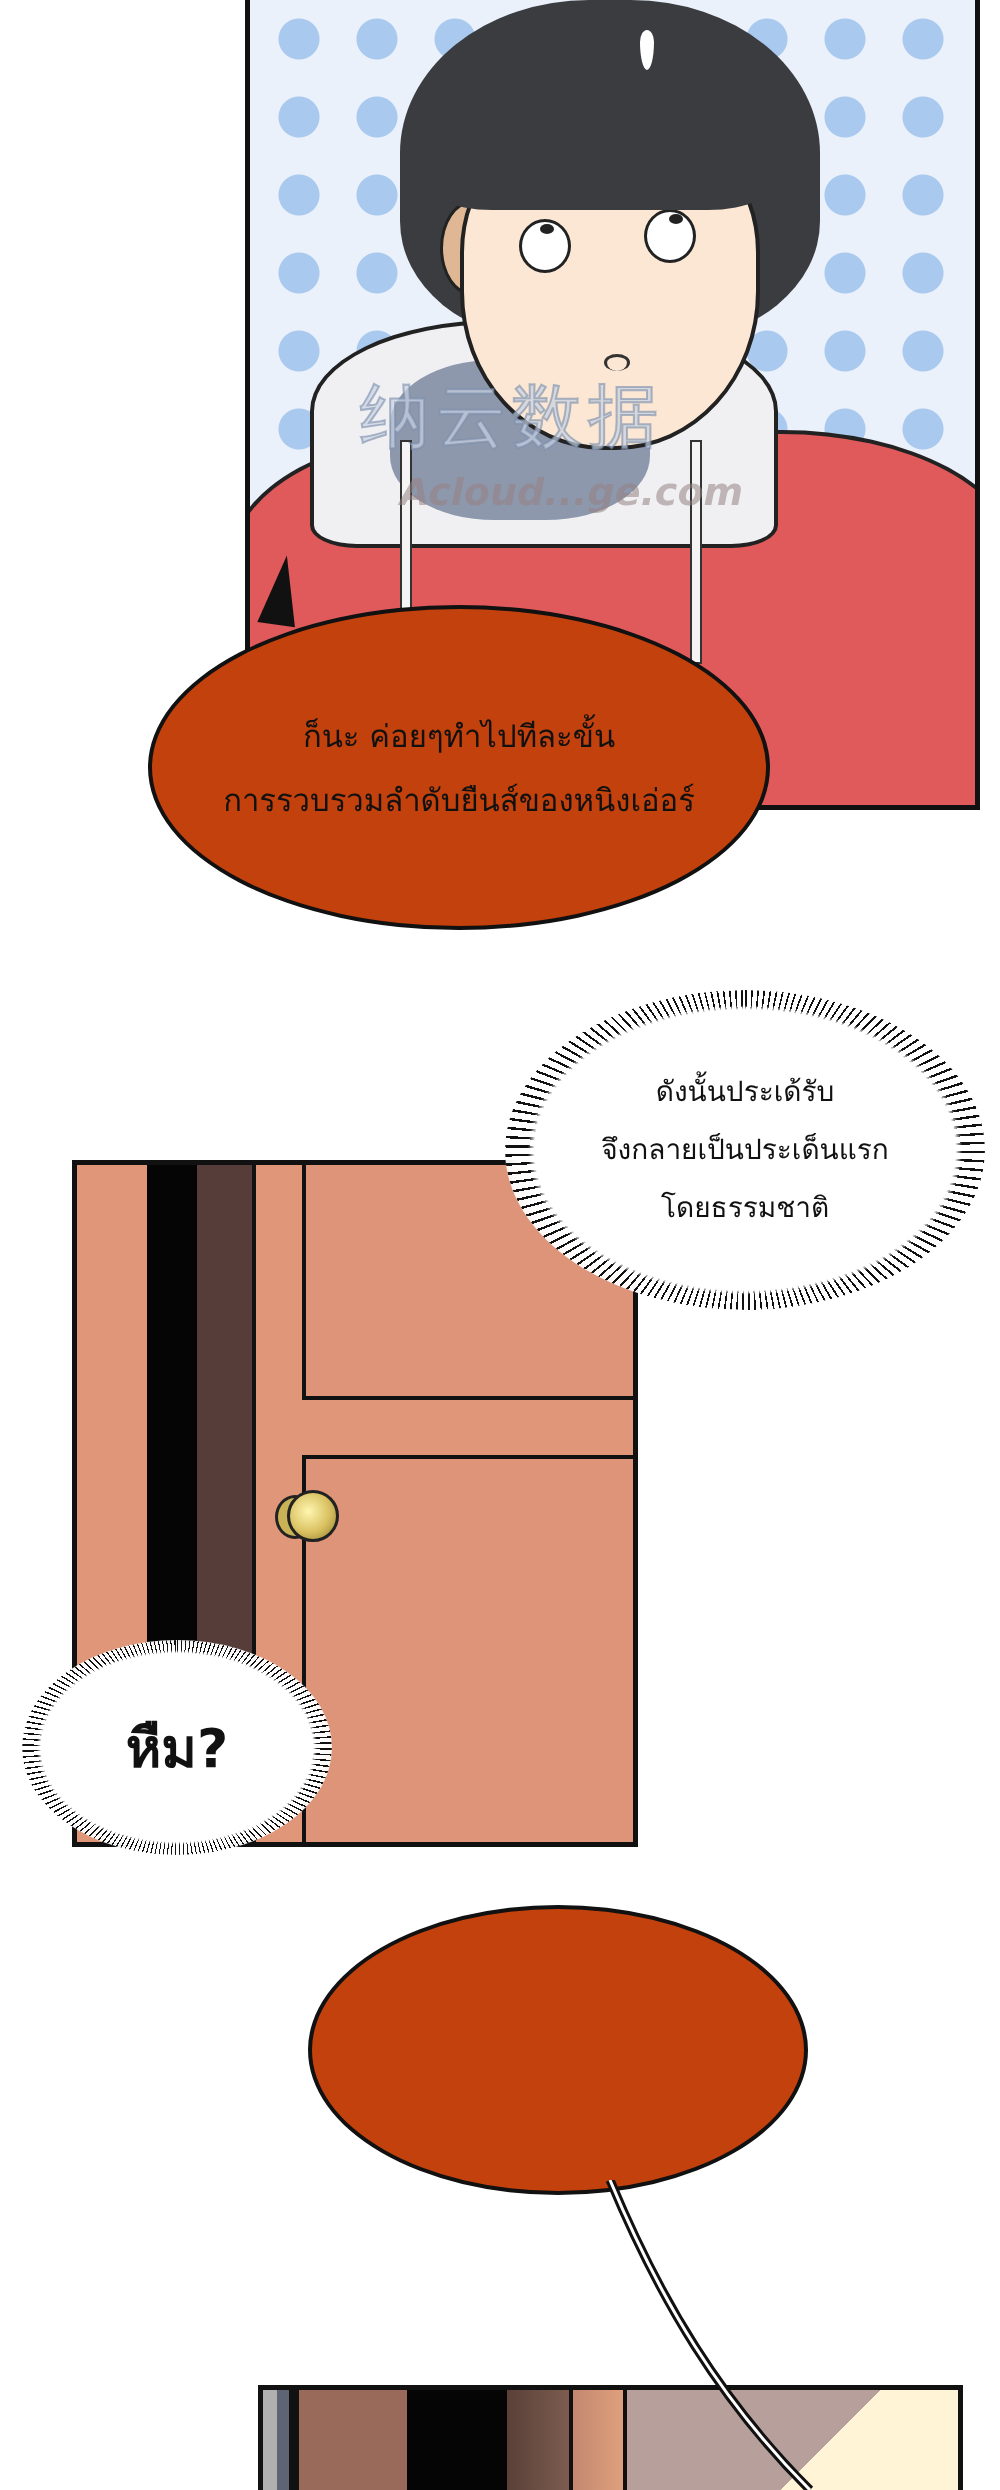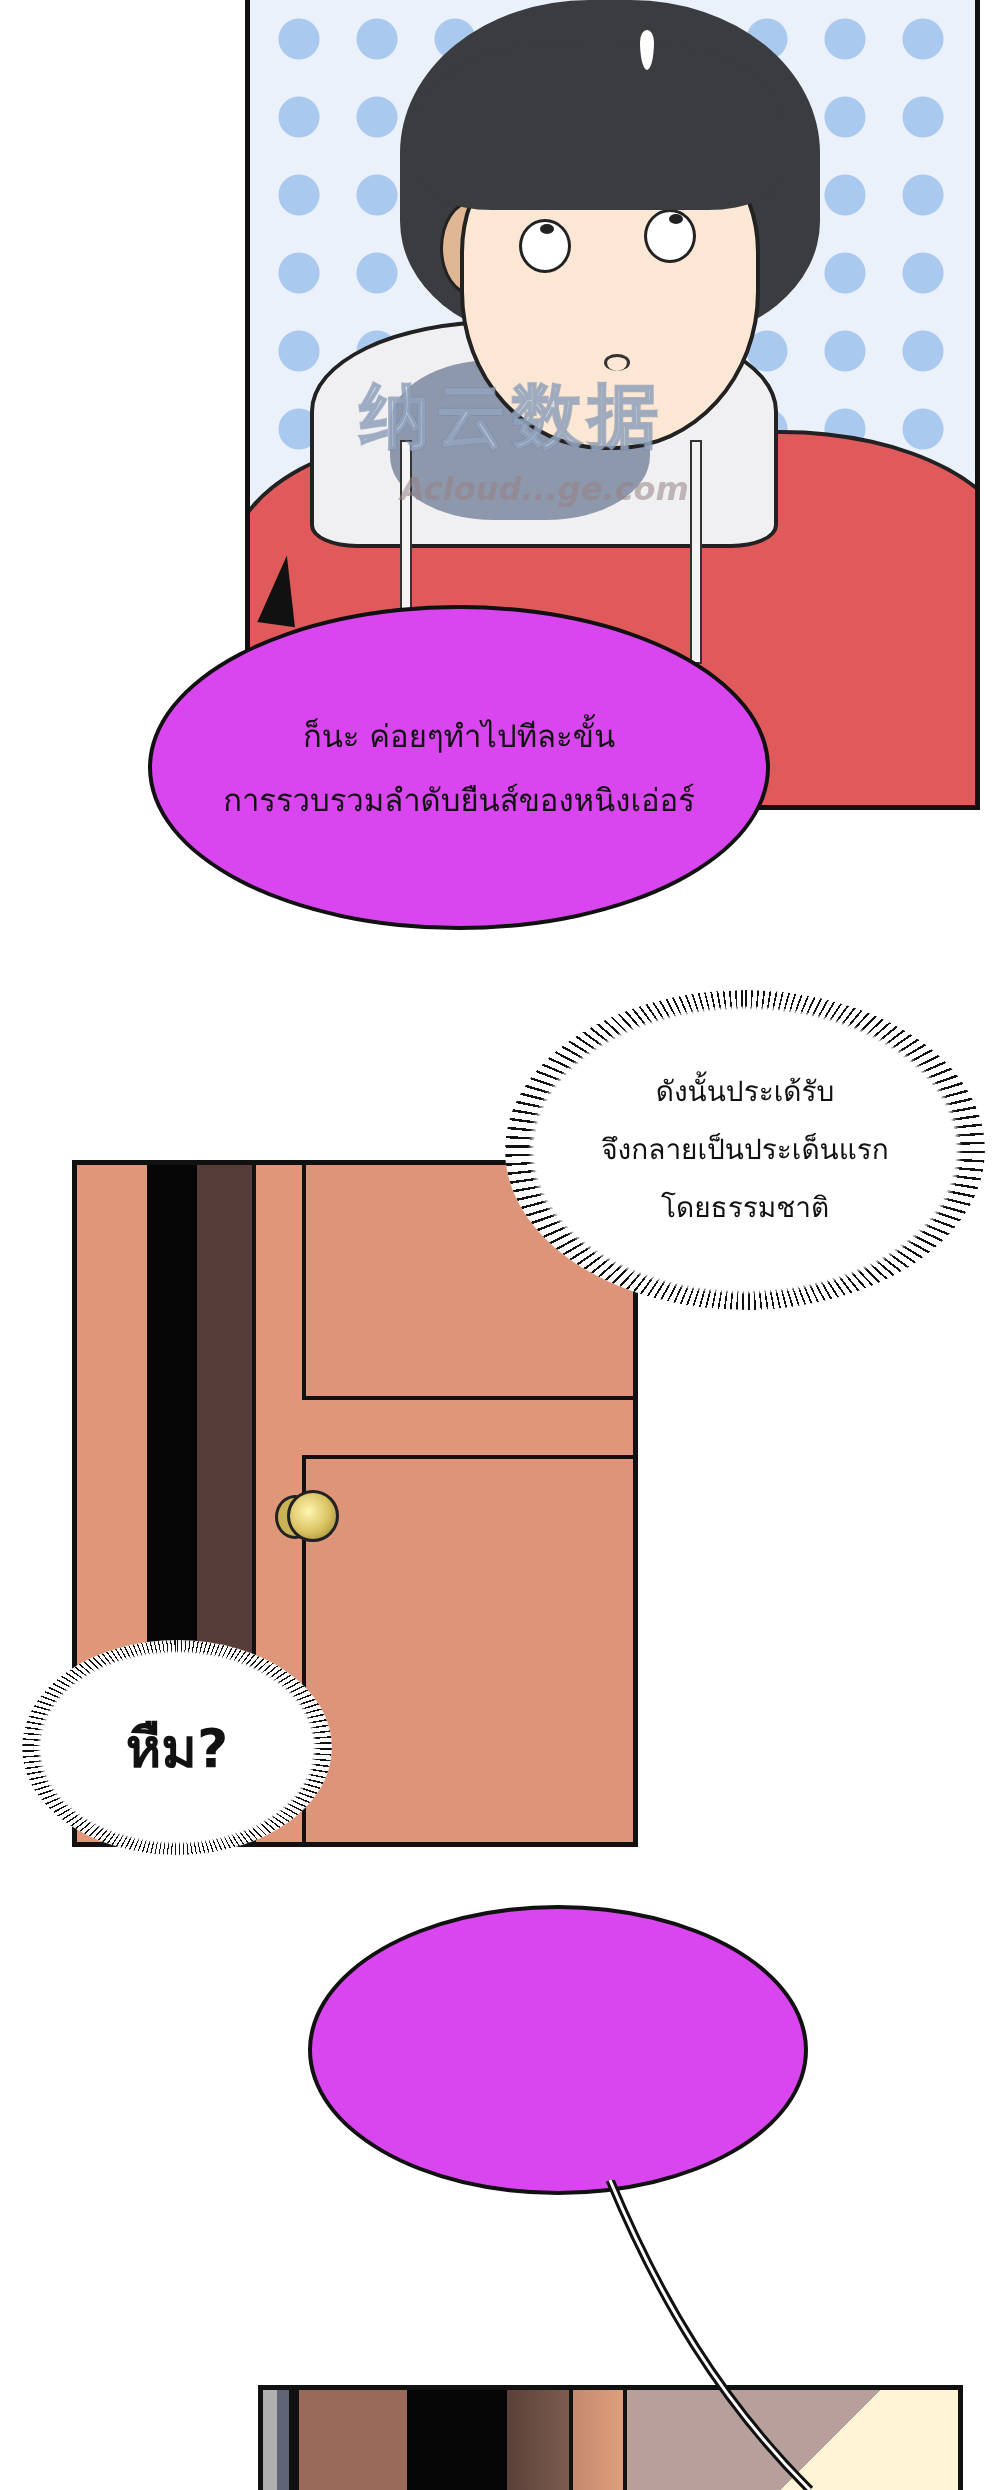--- a/index.html
+++ b/index.html
@@ -15,24 +15,24 @@
   .face{position:absolute;left:210px;top:120px;width:300px;height:330px;background:#fbe7d3;border:4px solid #222;border-radius:40% 40% 48% 48%;box-sizing:border-box;}
   .bang{position:absolute;left:170px;top:40px;width:360px;height:170px;background:#3b3c40;border-radius:45% 45% 20% 20%;}
   .eye{position:absolute;width:52px;height:54px;background:#fff;border:3px solid #222;border-radius:50%;box-sizing:border-box;}
   .pupil{position:absolute;width:14px;height:10px;background:#222;border-radius:50%;top:2px;}
   .ear{position:absolute;left:190px;top:200px;width:60px;height:90px;background:#dfb795;border:3px solid #222;border-radius:50%;}
   .sweat{position:absolute;left:390px;top:30px;width:14px;height:40px;background:#fff;border-radius:50% 50% 50% 50%/30% 30% 70% 70%;}
   .hood{position:absolute;left:60px;top:320px;width:460px;height:220px;background:#f0f0f3;border-radius:40% 40% 10% 10%;border:4px solid #222;}
   .hoodin{position:absolute;left:140px;top:360px;width:260px;height:160px;background:#8e98ad;border-radius:40%;}
   .jacket{position:absolute;left:-20px;top:430px;width:780px;height:420px;background:#e05a5b;border-radius:30% 30% 0 0;border:4px solid #222;}
   .string{position:absolute;width:8px;height:220px;background:#f4f4f4;border:2px solid #333;}
-  .wm{position:absolute;font-family:"DejaVu Sans",sans-serif;font-weight:bold;font-style:italic;color:rgba(150,130,130,.55);font-size:32px;}
-  .wmcn{position:absolute;color:rgba(200,210,225,.7);font-size:70px;font-weight:bold;letter-spacing:6px;-webkit-text-stroke:2px rgba(120,140,170,.6);}
+  .wm{position:absolute;font-family:"DejaVu Sans",sans-serif;font-weight:bold;font-style:italic;color:rgba(150,130,130,.55);font-size:38px;}
+  .wmcn{position:absolute;color:rgba(200,210,225,.7);font-size:70px;font-weight:normal;letter-spacing:6px;-webkit-text-stroke:2px rgba(120,140,170,.6);}
   
-  .bubble{position:absolute;background:#d946ef;border:4px solid #111;border-radius:50%;box-sizing:border-box;display:flex;flex-direction:column;align-items:center;justify-content:center;text-align:center;color:#111;}
+  .bubble{position:absolute;background:#c2410c;border:4px solid #111;border-radius:50%;box-sizing:border-box;display:flex;flex-direction:column;align-items:center;justify-content:center;text-align:center;color:#111;}
   .bubble span{display:block;white-space:nowrap;}
   .burst{position:absolute;border-radius:50%;display:flex;flex-direction:column;align-items:center;justify-content:center;text-align:center;color:#111;
      background:radial-gradient(ellipse at center,#fff 0 66%,rgba(255,255,255,.85) 76%,rgba(255,255,255,0) 82%);}
   .burst::before{content:"";position:absolute;inset:0;border-radius:50%;
      background:repeating-conic-gradient(from 0deg,#111 0 0.6deg,transparent 0.6deg 2.2deg);
      -webkit-mask:radial-gradient(ellipse at center,transparent 0 62%,#000 64% 72%,transparent 76%);
      mask:radial-gradient(ellipse at center,transparent 0 62%,#000 64% 72%,transparent 76%);}
   .burst span{position:relative;white-space:nowrap;display:block;}
   
   #p2{left:72px;top:1160px;width:566px;height:687px;background:#e09779;}

